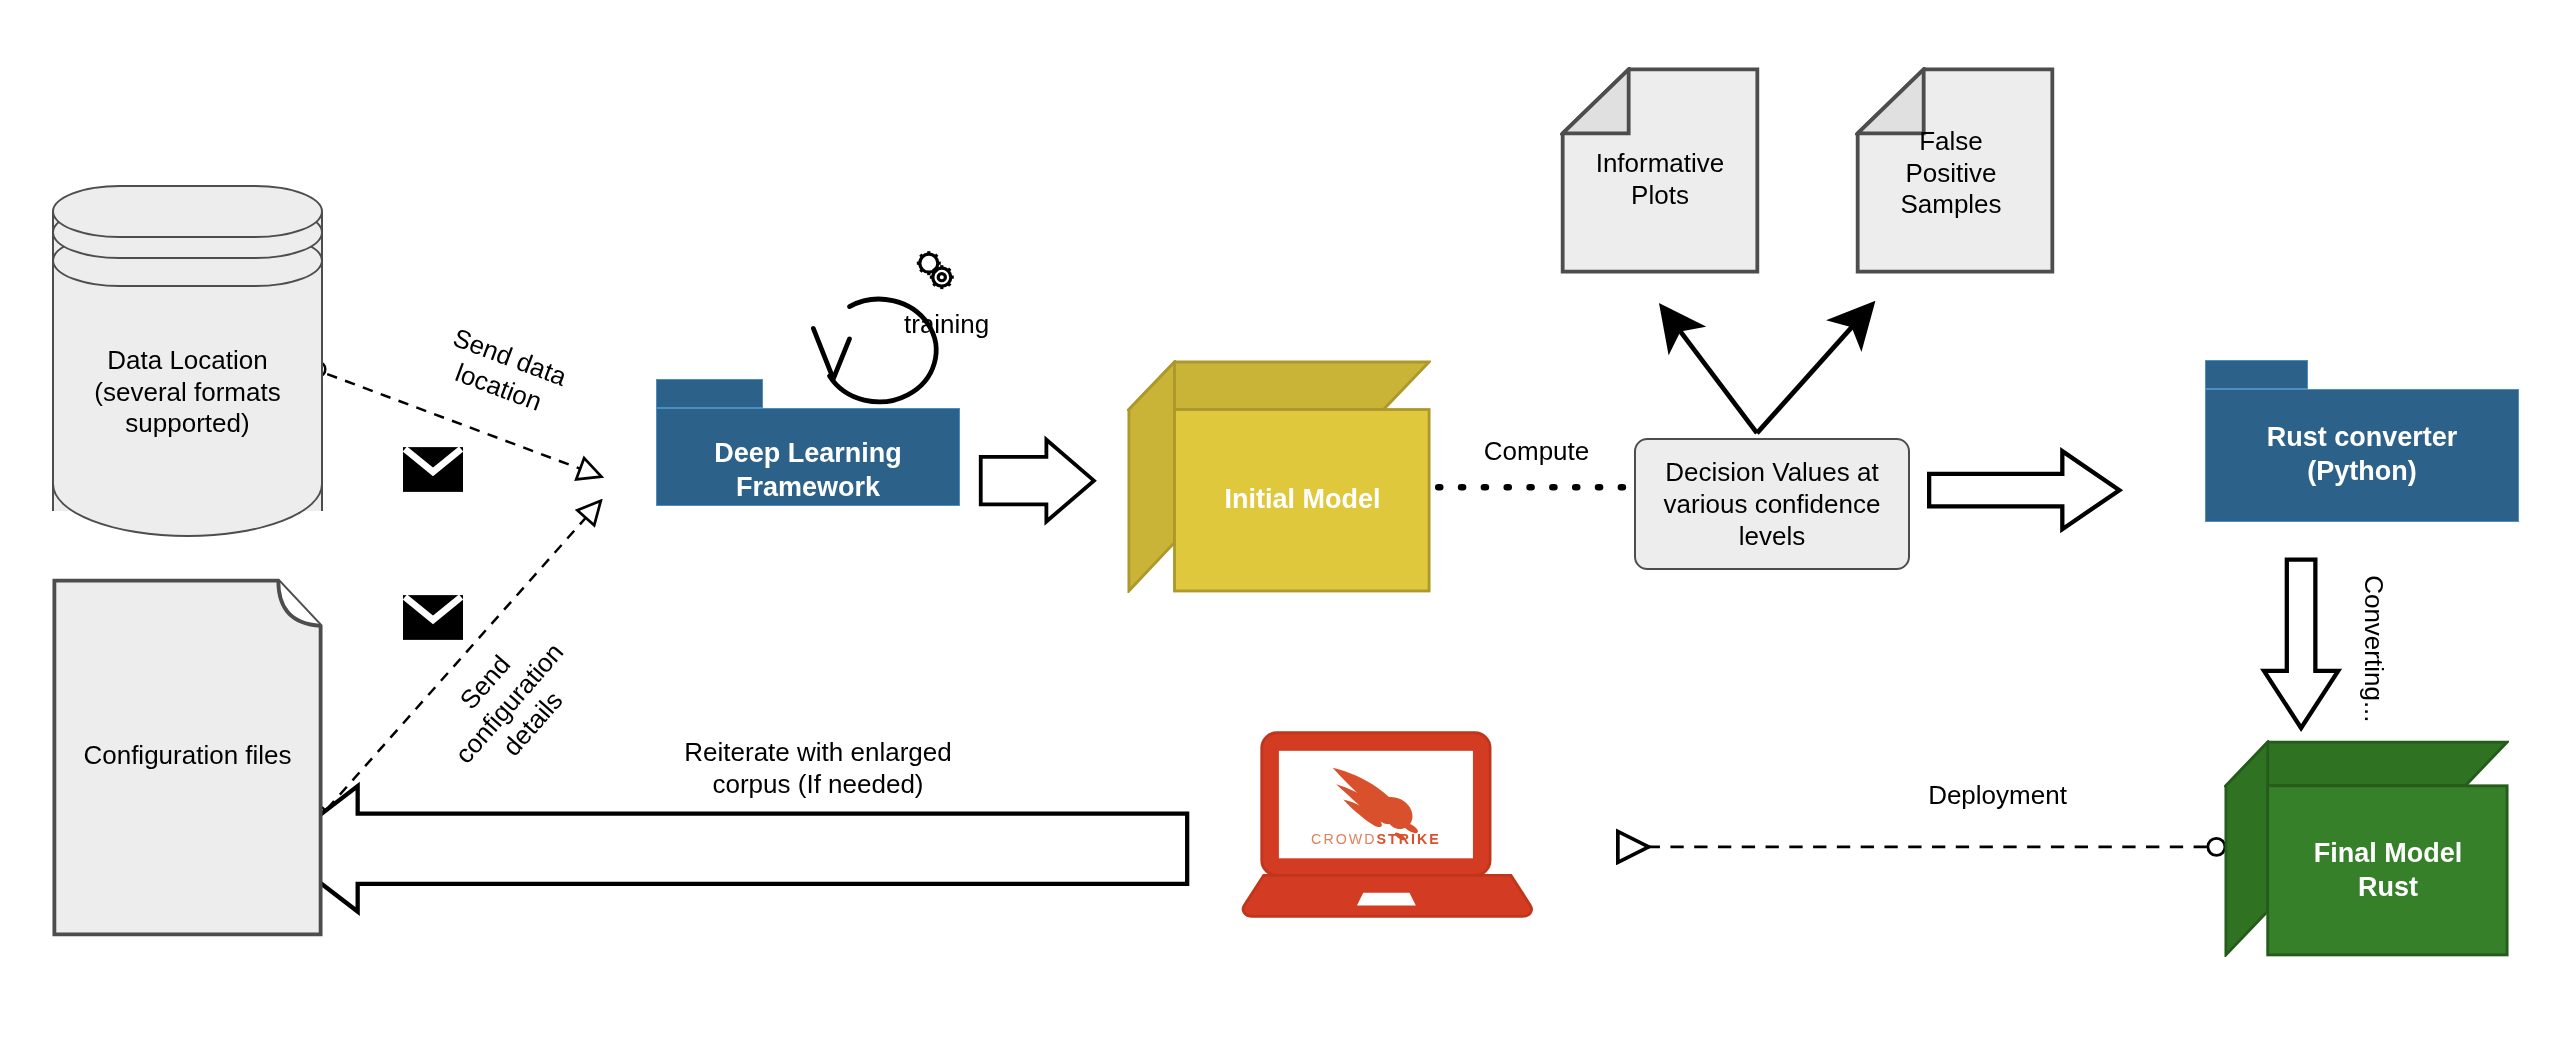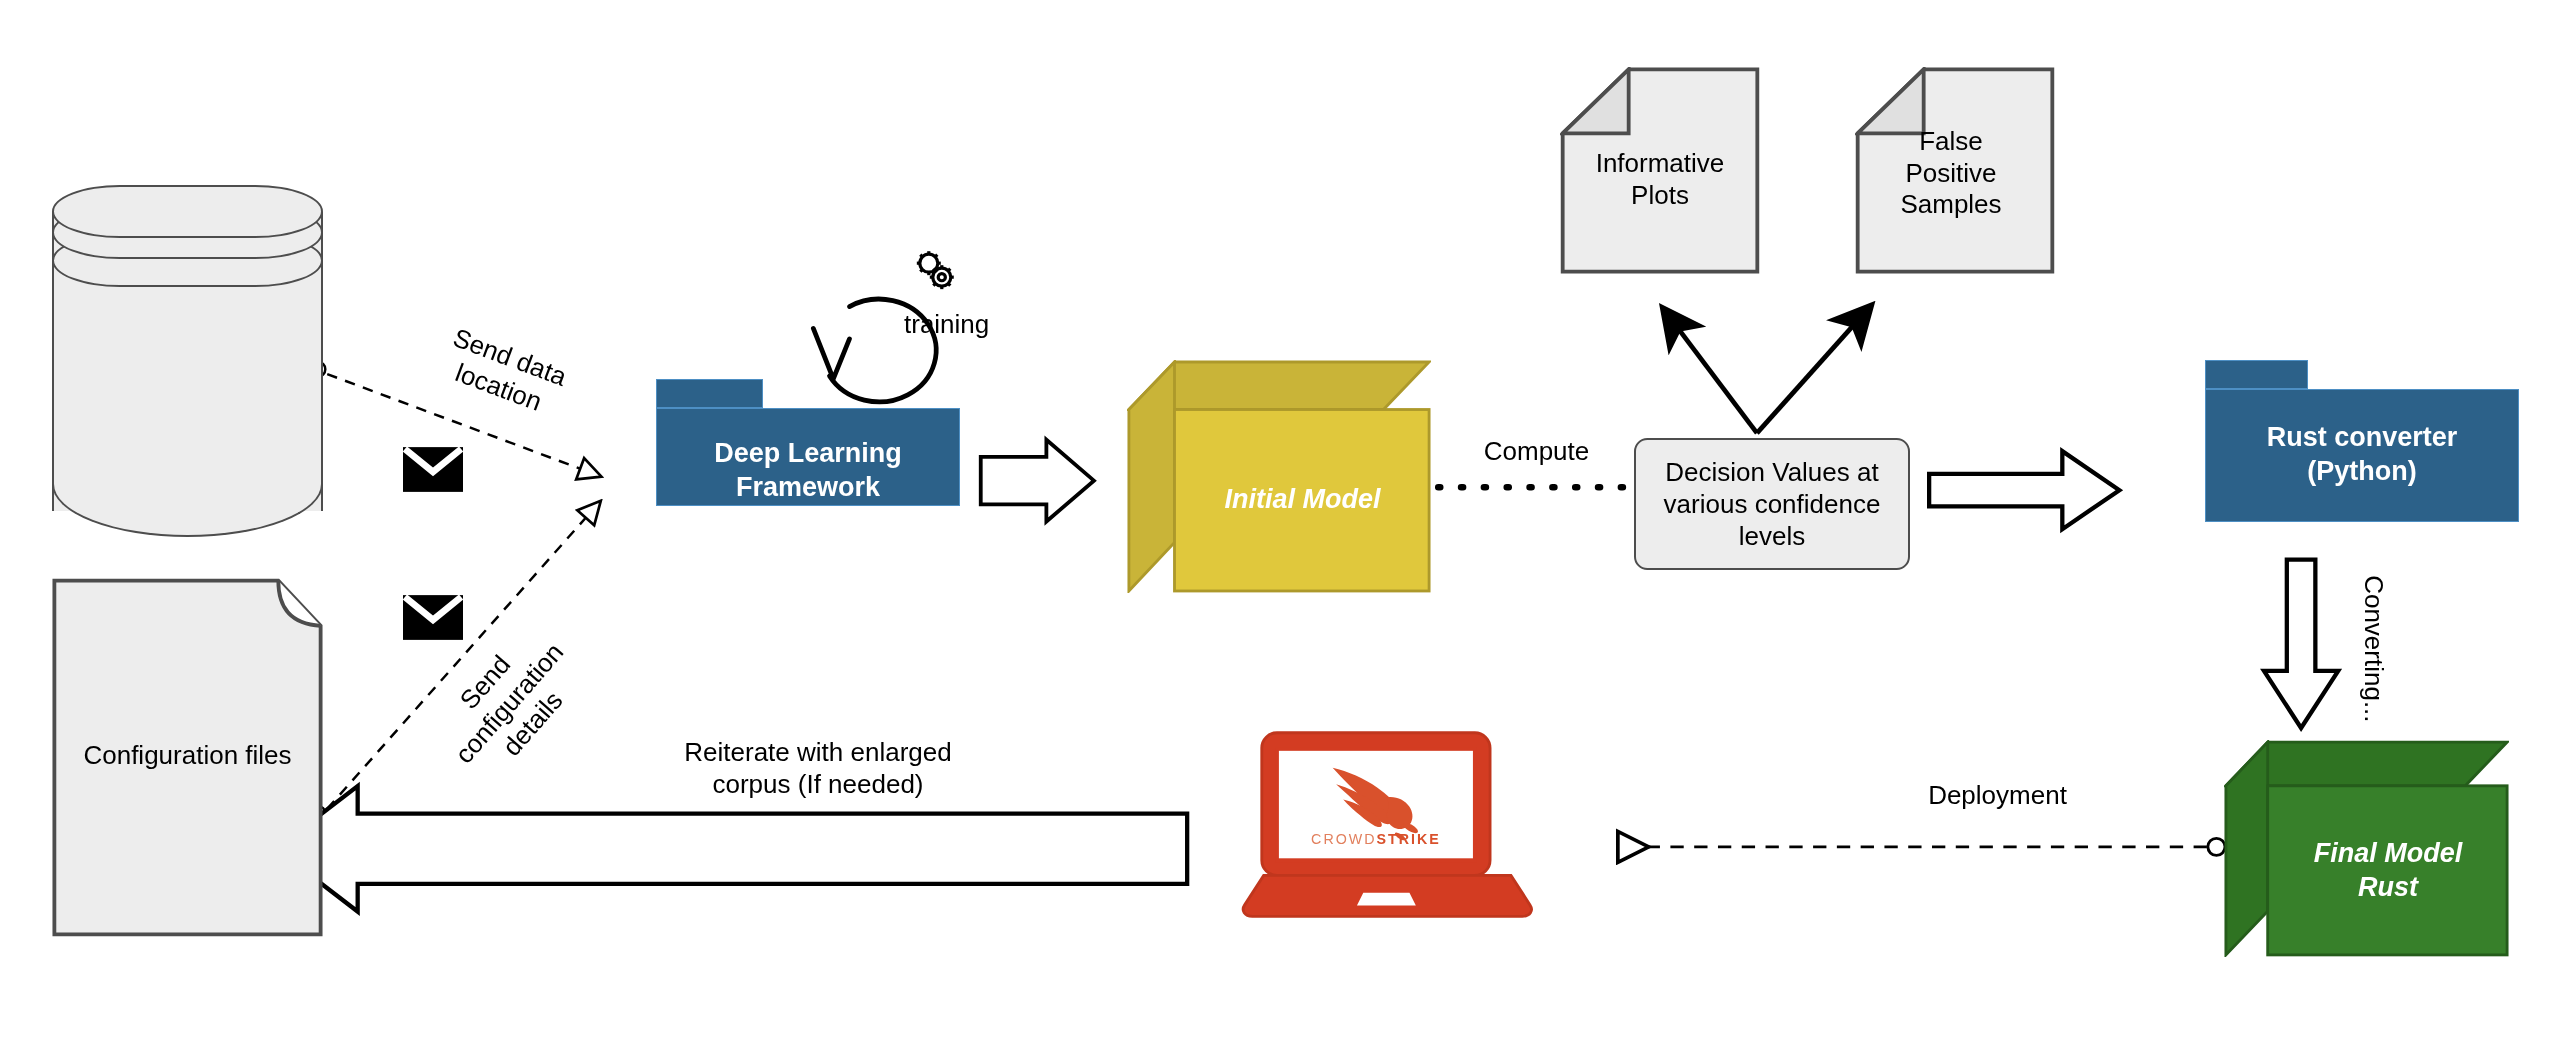--- a/index.html
+++ b/index.html
@@ -56,21 +56,21 @@
     position:absolute;left:0;
     background:#2C6189;border:1px solid #4D8FC4;box-sizing:border-box;
     display:flex;align-items:center;justify-content:center;
   }
   .pkg-body .pkg-text{
     color:#ffffff;font-weight:bold;font-size:27px;text-align:center;line-height:1.25;
     white-space:pre-line;
   }
 
   
-  .cube{position:absolute;font-style:italic;}
+  .cube{position:absolute;}
   .cube svg{position:absolute;left:0;top:0;}
   .cube-text{
     position:absolute;color:#ffffff;font-weight:bold;font-size:27px;
     text-align:center;line-height:1.25;white-space:pre-line;
     display:flex;align-items:center;justify-content:center;
   }
 
   
   .rrect{
     position:absolute;background:#EDEDED;border:2.4px solid #4D4D4D;
@@ -183,20 +183,23 @@
       <path d="M1248 855 L376 855 L376 826 L290 892 L376 958 L376 929 L1248 929 Z" fill="#fff" stroke="#000" stroke-width="4.5"></path>
     </g>
   </svg>
 
   <div class="cyl" style="left:52px;top:185px;width:271px;height:352px;">
     <div class="cyl-body"></div>
     <div class="cyl-bottom"></div>
     <div class="cyl-ring" style="top:49px;"></div>
     <div class="cyl-ring" style="top:21px;"></div>
     <div class="cyl-ring" style="top:0;"></div>
+    <div class="lbl" style="left:0;top:160px;width:271px;">Data Location
+(several formats
+supported)</div>
   </div>
 
   <div class="doc-shape" style="left:52px;top:578px;width:271px;height:359px;">
     <svg width="271" height="359" viewBox="0 0 285 377" xmlns="http://www.w3.org/2000/svg">
       <path d="M2.5,2.5 L238,2.5 L282.5,50 L282.5,374.5 L2.5,374.5 Z" fill="#EDEDED" stroke="#4D4D4D" stroke-width="4"></path>
       <path d="M238,2.5 C238,30 250,48 282.5,50" fill="#ffffff" stroke="#4D4D4D" stroke-width="4"></path>
     </svg>
     <div class="lbl" style="left:0;top:162px;width:271px;">Configuration files</div>
   </div>
 

